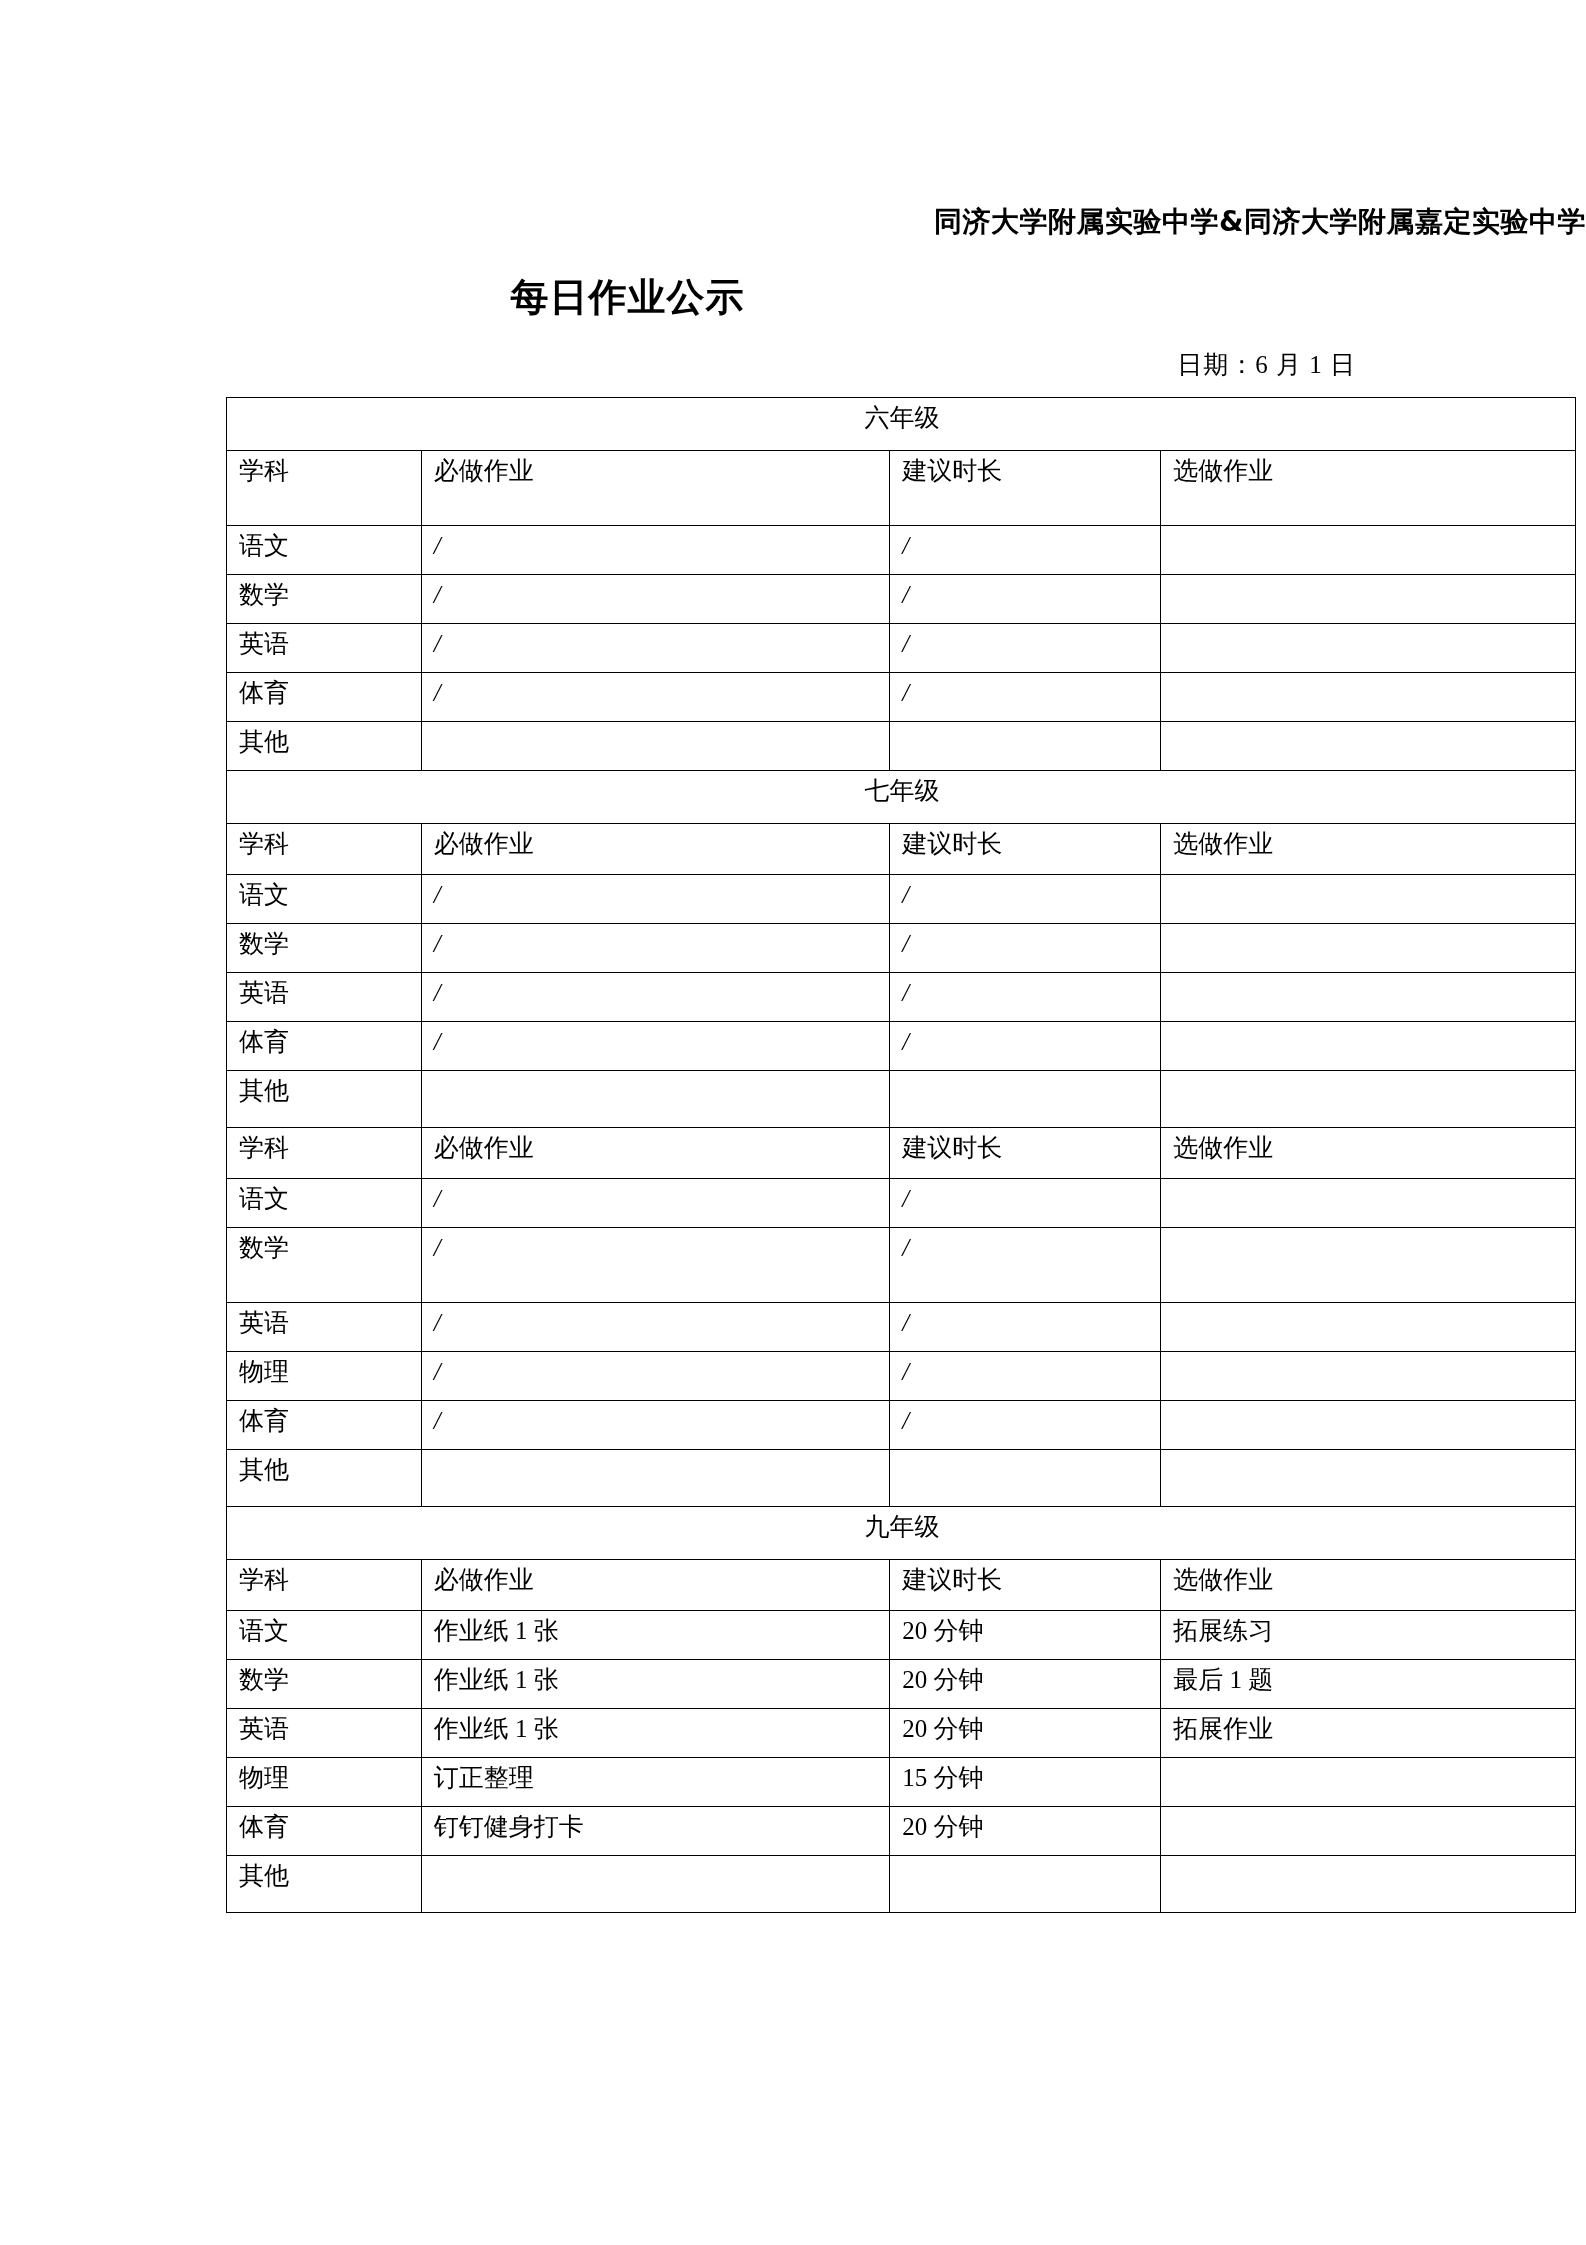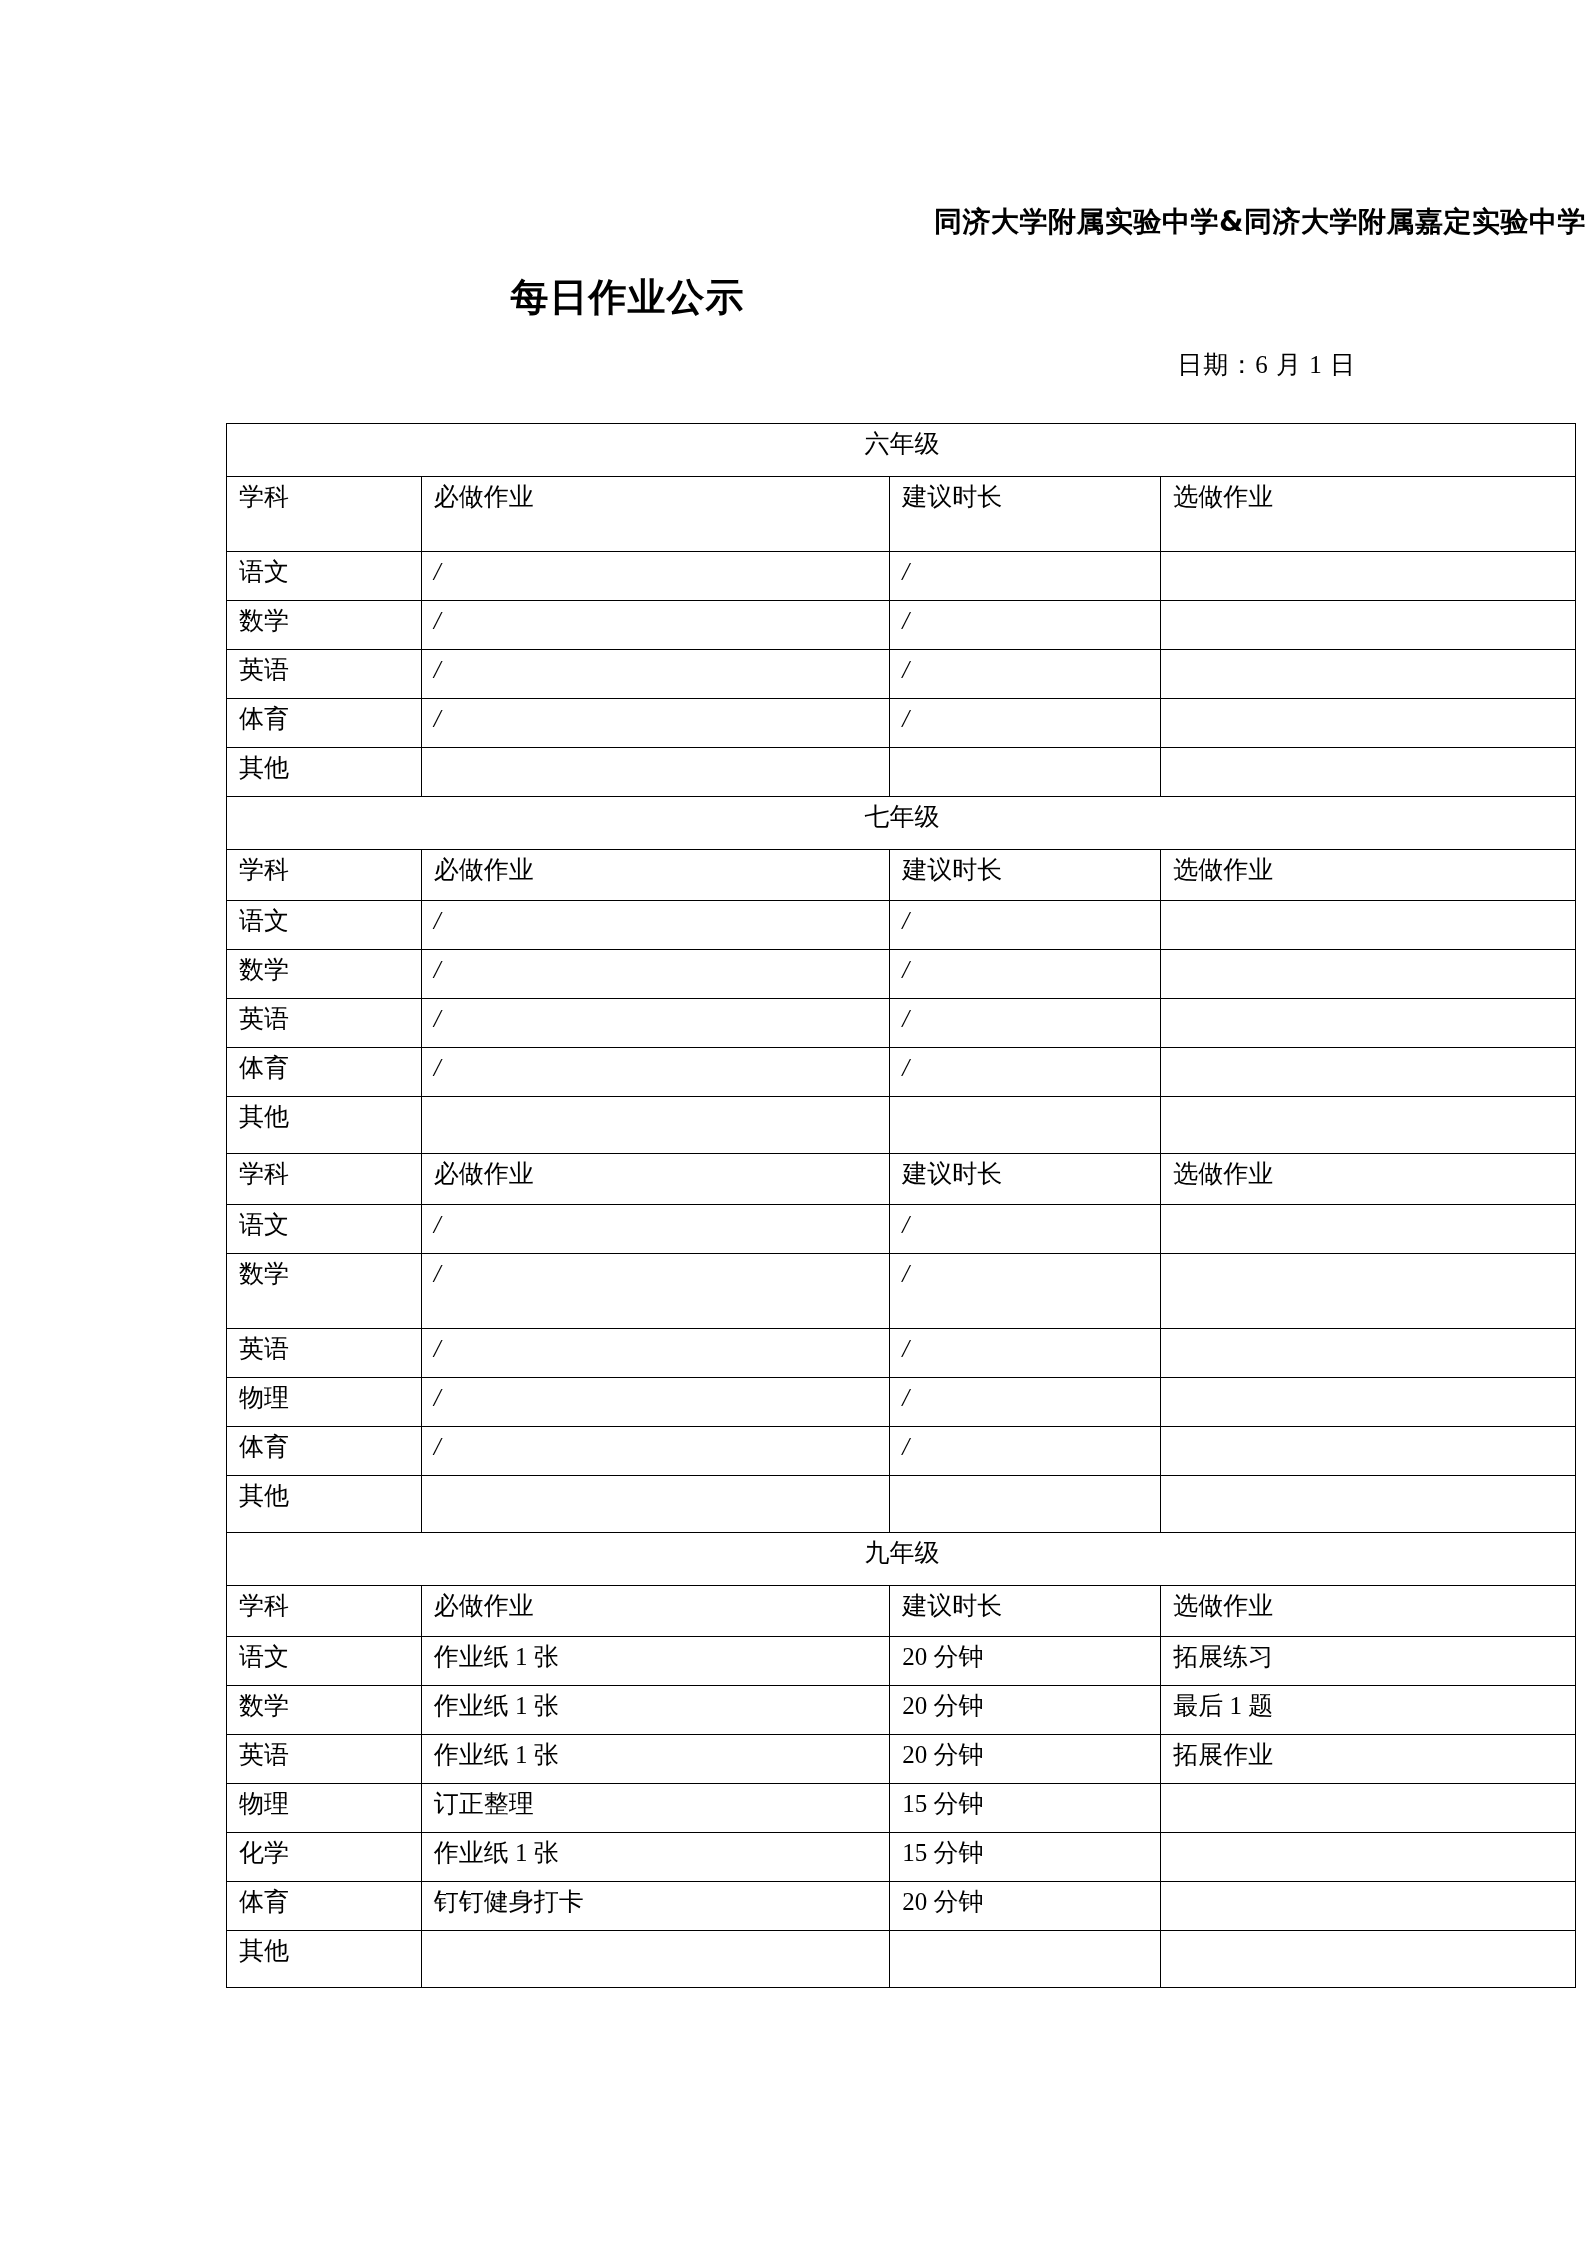--- a/index.html
+++ b/index.html
@@ -58,21 +58,20 @@
   .table-wrap {
     position: absolute;
     left: 226px;
     top: 397px;
     width: 1131px;
   }
   table.homework {
     border-collapse: collapse;
     width: 1350px;
     table-layout: fixed;
-    margin-top: 26px;
   }
   table.homework td {
     border: 1px solid #000000;
     padding: 4px 10px 4px 12px;
     font-size: 25px;
     line-height: 1.25;
     vertical-align: top;
     font-family: "Liberation Serif", "DejaVu Serif", serif;
     word-break: break-all;
   }
@@ -269,26 +268,20 @@
           <td class="row-cell">20 分钟</td>
           <td class="row-cell">拓展作业</td>
         </tr>
         <tr>
           <td class="row-cell">物理</td>
           <td class="row-cell">订正整理</td>
           <td class="row-cell">15 分钟</td>
           <td class="row-cell"></td>
         </tr>
         <tr>
-          <td class="row-cell">化学</td>
-          <td class="row-cell">作业纸 1 张</td>
-          <td class="row-cell">15 分钟</td>
-          <td class="row-cell"></td>
-        </tr>
-        <tr>
           <td class="row-cell">体育</td>
           <td class="row-cell">钉钉健身打卡</td>
           <td class="row-cell">20 分钟</td>
           <td class="row-cell"></td>
         </tr>
         <tr>
           <td class="row-cell xtall">其他</td>
           <td class="row-cell xtall"></td>
           <td class="row-cell xtall"></td>
           <td class="row-cell xtall"></td>

